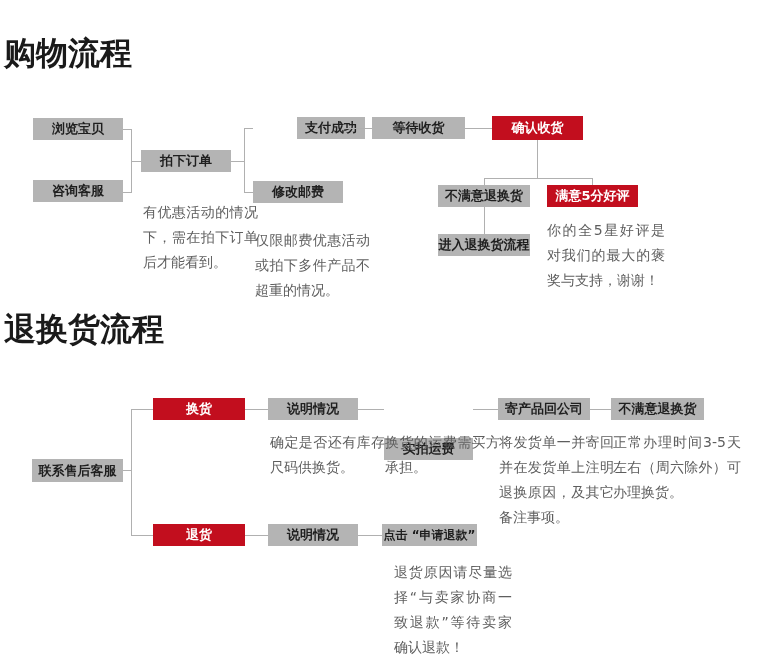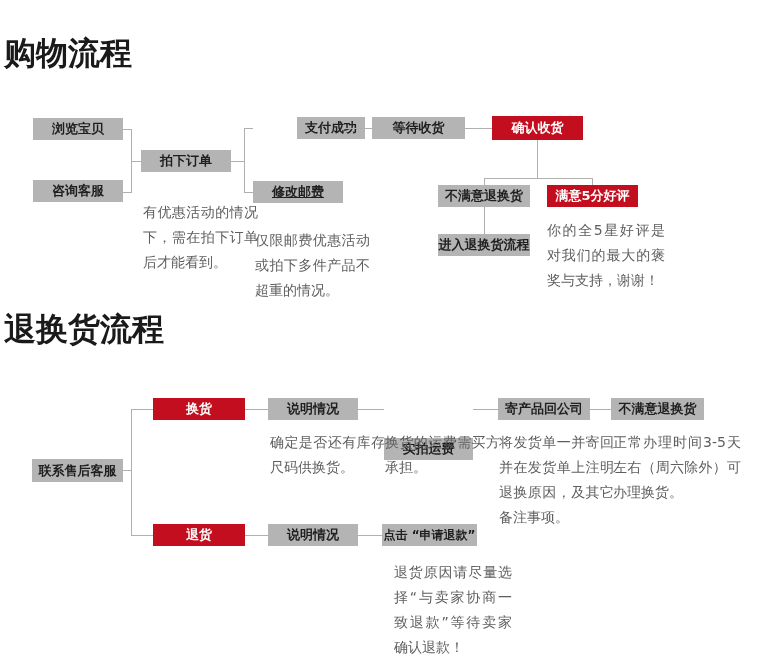--- a/index.html
+++ b/index.html
@@ -33,21 +33,21 @@
 <body>
 
 <div class="canvas">
 
   <div class="title" style="left:4px;top:36px;">购物流程</div>
 
   <div class="box" style="left:33px;top:118px;width:90px;">浏览宝贝</div>
   <div class="box" style="left:33px;top:180px;width:90px;">咨询客服</div>
   <div class="box" style="left:141px;top:150px;width:90px;">拍下订单</div>
   <div class="box" style="left:253px;top:117px;width:68px;margin-left:44px;">支付成功</div>
-  <div class="box" style="left:253px;top:181px;width:90px;text-decoration:underline;">修改邮费</div>
+  <div class="box" style="left:253px;top:181px;width:90px;">修改邮费</div>
   <div class="box" style="left:372px;top:117px;width:93px;">等待收货</div>
   <div class="box red" style="left:492px;top:116px;width:91px;height:24px;">确认收货</div>
   <div class="box" style="left:438px;top:185px;width:92px;">不满意退换货</div>
   <div class="box red" style="left:547px;top:185px;width:91px;">满意5分好评</div>
   <div class="box" style="left:438px;top:234px;width:92px;">进入退换货流程</div>
 
   <div class="lh" style="left:123px;top:129px;width:8px;"></div>
   <div class="lh" style="left:123px;top:192px;width:8px;"></div>
   <div class="lv" style="left:131px;top:129px;height:64px;"></div>
   <div class="lh" style="left:131px;top:161px;width:10px;"></div>

